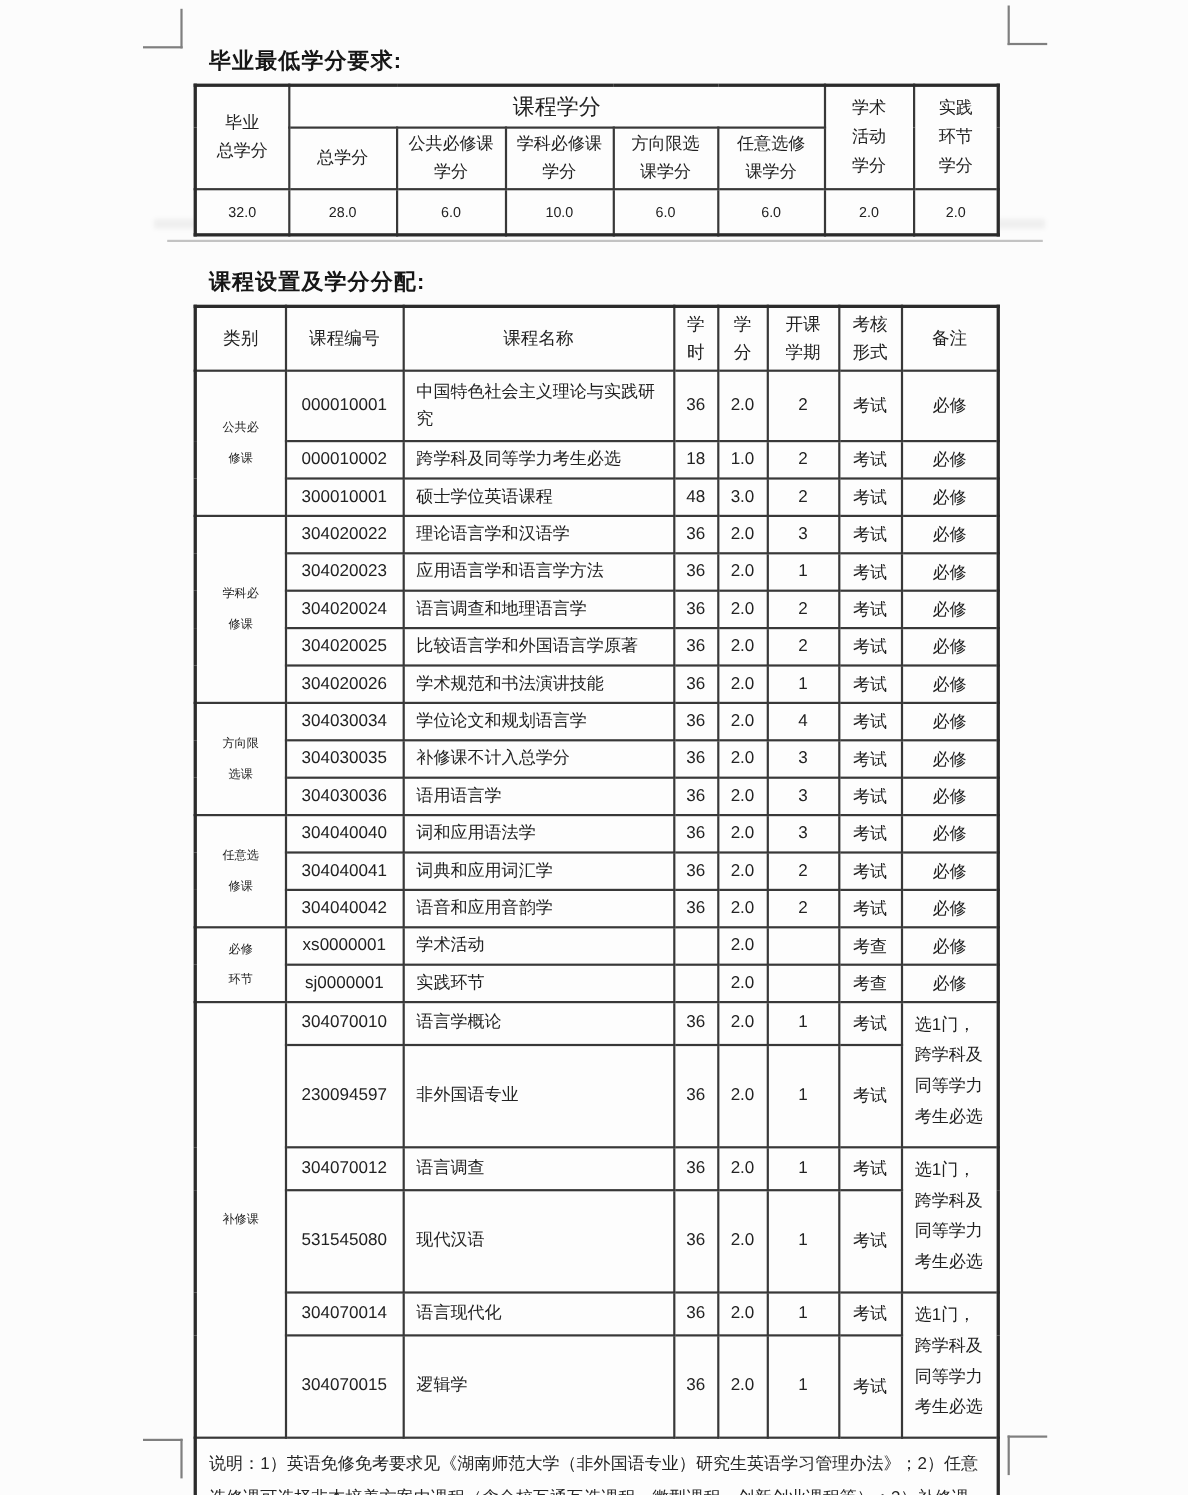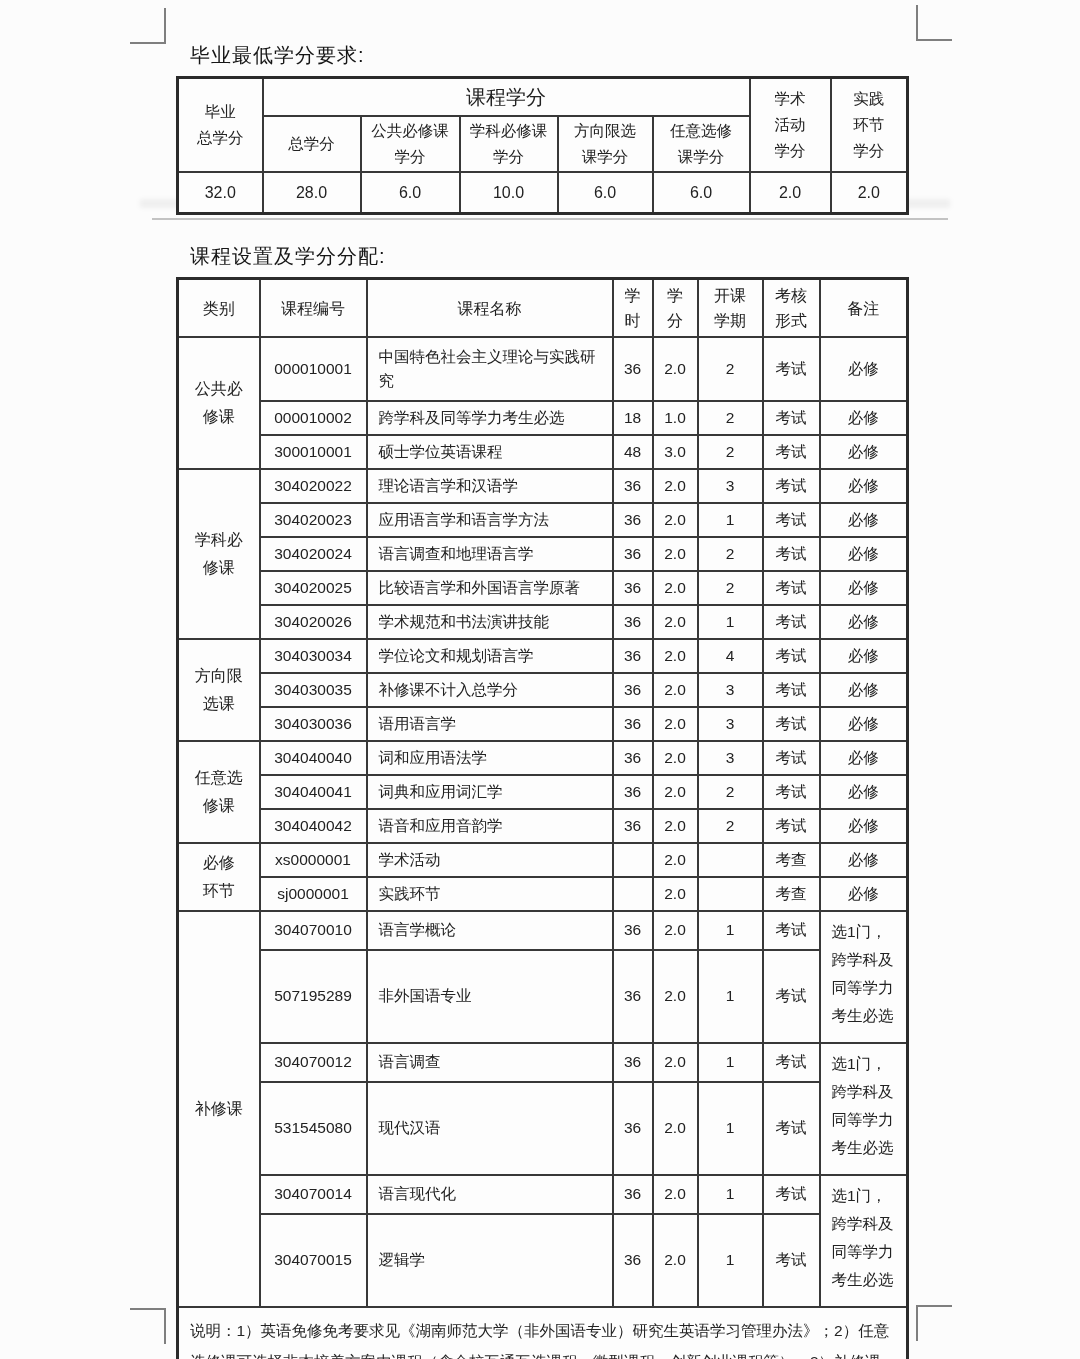--- a/index.html
+++ b/index.html
@@ -12,36 +12,36 @@
   .mark-tl { left:130px; top:8px;    border-right:2px solid #7f7f7f; border-bottom:2px solid #7f7f7f; }
   .mark-tr { left:916px; top:5px;    border-left:2px solid #7f7f7f;  border-bottom:2px solid #7f7f7f; }
   .mark-bl { left:130px; top:1308px; border-right:2px solid #7f7f7f; border-top:2px solid #7f7f7f; }
   .mark-br { left:916px; top:1305px; border-left:2px solid #7f7f7f;  border-top:2px solid #7f7f7f; }
   
   .scan-band { position:absolute; left:140px; top:199px; width:810px; height:9px;
                background:rgba(0,0,0,0.05); filter:blur(2px); }
   .divider   { position:absolute; left:152px; top:218px; width:796px; height:2px; background:#c3c3c3; }
 
   .content { position:absolute; left:176px; top:42px; width:731px; }
-  .sec-title { font-size:20px; font-weight:normal; color:#161616; padding-left:14px; margin:0 0 7px 0; letter-spacing:1px; }
+  .sec-title { font-size:20px; font-weight:bold; color:#161616; padding-left:14px; margin:0 0 7px 0; letter-spacing:1px; }
   .sec-title.second { margin-top:28px; }
 
   table { border-collapse:collapse; table-layout:fixed; width:731px; background:#fdfdfd; }
   td { border:2px solid #383838; text-align:center; vertical-align:middle;
        font-size:15.5px; color:#222; padding:1px 2px; overflow:hidden; }
   .t1 { border:3px solid #2b2b2b; }
   .t2 { border:3px solid #2b2b2b; margin-top:0; }
 
   .stack { white-space:pre-line; line-height:26px; }
   .t1 .grp { height:34px; font-size:20px; }
   .t1 .sub td { height:52px; }
-  .t1 .vals td { height:37px; font-size:16px; }
+  .t1 .vals td { height:37px; font-size:13px; }
 
   .t2 .head td { height:54px; font-size:16px; line-height:25px; }
-  .t2 .cat { font-size:16px; line-height:28px; }
+  .t2 .cat { font-size:11px; line-height:28px; }
   .name { text-align:left; padding:2px 12px 2px 11px; line-height:24px; }
   .r-big td { height:58px; }
   .r-std td { height:28px; }
   .r-tall td { height:76px; }
   .remark-merged { vertical-align:top; text-align:left; padding:6px 6px 12px 11px;
                    line-height:28px; white-space:normal; }
   .notes-cell { text-align:left; vertical-align:top; padding:7px 10px 10px 11px;
                 line-height:31px; font-size:15.5px; color:#242424; }
 </style>
 </head>
@@ -299,21 +299,21 @@
         <td rowspan="6" class="cat stack">补修课</td>
         <td>304070010</td>
         <td class="name">语言学概论</td>
         <td>36</td>
         <td>2.0</td>
         <td>1</td>
         <td>考试</td>
         <td rowspan="2" class="remark-merged">选1门，跨学科及同等学力考生必选</td>
       </tr>
       <tr class="r-tall">
-        <td>507195289</td>
+        <td>230094597</td>
         <td class="name">非外国语专业</td>
         <td>36</td>
         <td>2.0</td>
         <td>1</td>
         <td>考试</td>
       </tr>
       <tr class="r-std">
         <td>304070012</td>
         <td class="name">语言调查</td>
         <td>36</td>

